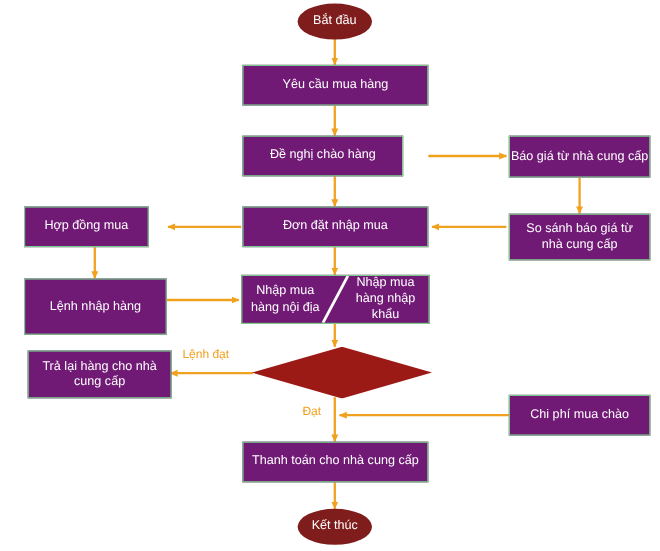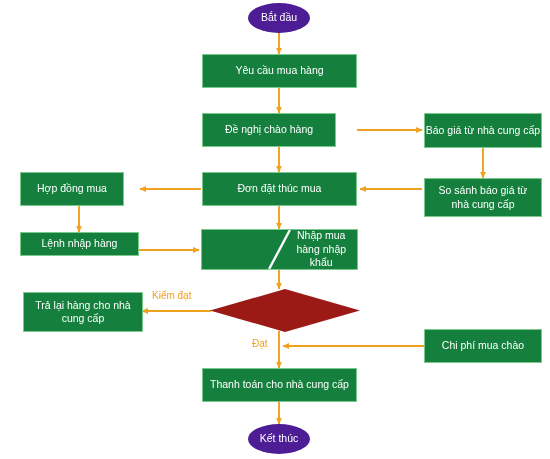--- a/index.html
+++ b/index.html
@@ -28,25 +28,25 @@
     display: flex;
     align-items: center;
     justify-content: center;
     text-align: center;
     color: #ffffff;
     font-size: 10.5px;
     line-height: 1.28;
     z-index: 3;
   }
   .proc {
-    background: #15803d;
+    background: #701a75;
     border: 1px solid #7BC98B;
   }
   .term {
-    background: #4c1d95;
+    background: #7f1d1d;
     border-radius: 50%;
     font-size: 10.5px;
   }
   .decision-label {
     position: absolute;
     z-index: 4;
     display: flex;
     align-items: center;
     justify-content: center;
     color: #ffffff;
@@ -129,36 +129,39 @@
 
   <div class="node proc" style="left:202px; top:113px; width:134px; height:34px;">
     <span>Đề nghị chào hàng</span>
   </div>
 
   <div class="node proc" style="left:424px; top:113px; width:118px; height:35px;">
     <span>Báo giá từ nhà cung cấp</span>
   </div>
 
   <div class="node proc" style="left:202px; top:172px; width:155px; height:34px;">
-    <span>Đơn đặt thúc mua</span>
+    <span>Đơn đặt nhập mua</span>
   </div>
 
   <div class="node proc" style="left:424px; top:178px; width:118px; height:39px; padding:12px 4px;">
     <span>So sánh báo giá từ nhà cung cấp</span>
   </div>
 
   <div class="node proc" style="left:20px; top:172px; width:104px; height:34px;">
     <span>Hợp đồng mua</span>
   </div>
 
-  <div class="node proc" style="left:20px; top:232px; width:119px; height:24px;">
+  <div class="node proc" style="left:20px; top:232px; width:119px; height:47px;">
     <span>Lệnh nhập hàng</span>
   </div>
 
   <div class="node proc" style="left:201px; top:229px; width:157px; height:41px; padding:0;">
+    <div class="split-half" style="left:0; width:50%; padding-right:6px; box-sizing:border-box;">
+      <span>Nhập mua hàng nội địa</span>
+    </div>
     <div class="split-half" style="right:0; width:50%; padding-left:6px; box-sizing:border-box;">
       <span>Nhập mua hàng nhập khẩu</span>
     </div>
     <svg style="position:absolute; left:0; top:0; width:100%; height:100%;" viewBox="0 0 157 41" preserveAspectRatio="none">
       <line x1="89" y1="0" x2="68" y2="41" stroke="#FFFFFF" stroke-width="2.4"></line>
     </svg>
   </div>
 
   <svg style="position:absolute; left:210px; top:289px; width:150px; height:43px; z-index:3;" viewBox="0 0 150 43" xmlns="http://www.w3.org/2000/svg">
     <polygon points="75,0 150,21.5 75,43 0,21.5" fill="#9C1A16"></polygon>
@@ -174,19 +177,19 @@
 
   <div class="node proc" style="left:202px; top:368px; width:155px; height:34px;">
     <span>Thanh toán cho nhà cung cấp</span>
   </div>
 
   <div class="node term" style="left:248px; top:424px; width:62px; height:30px;">
     <span>Kết thúc</span>
   </div>
 
   <div class="edge-label" style="left:152px; top:290px;">
-    <span>Kiểm đạt</span>
+    <span>Lệnh đạt</span>
   </div>
   <div class="edge-label" style="left:252px; top:338px;">
     <span>Đạt</span>
   </div>
 
 </div>
 
 </body></html>

